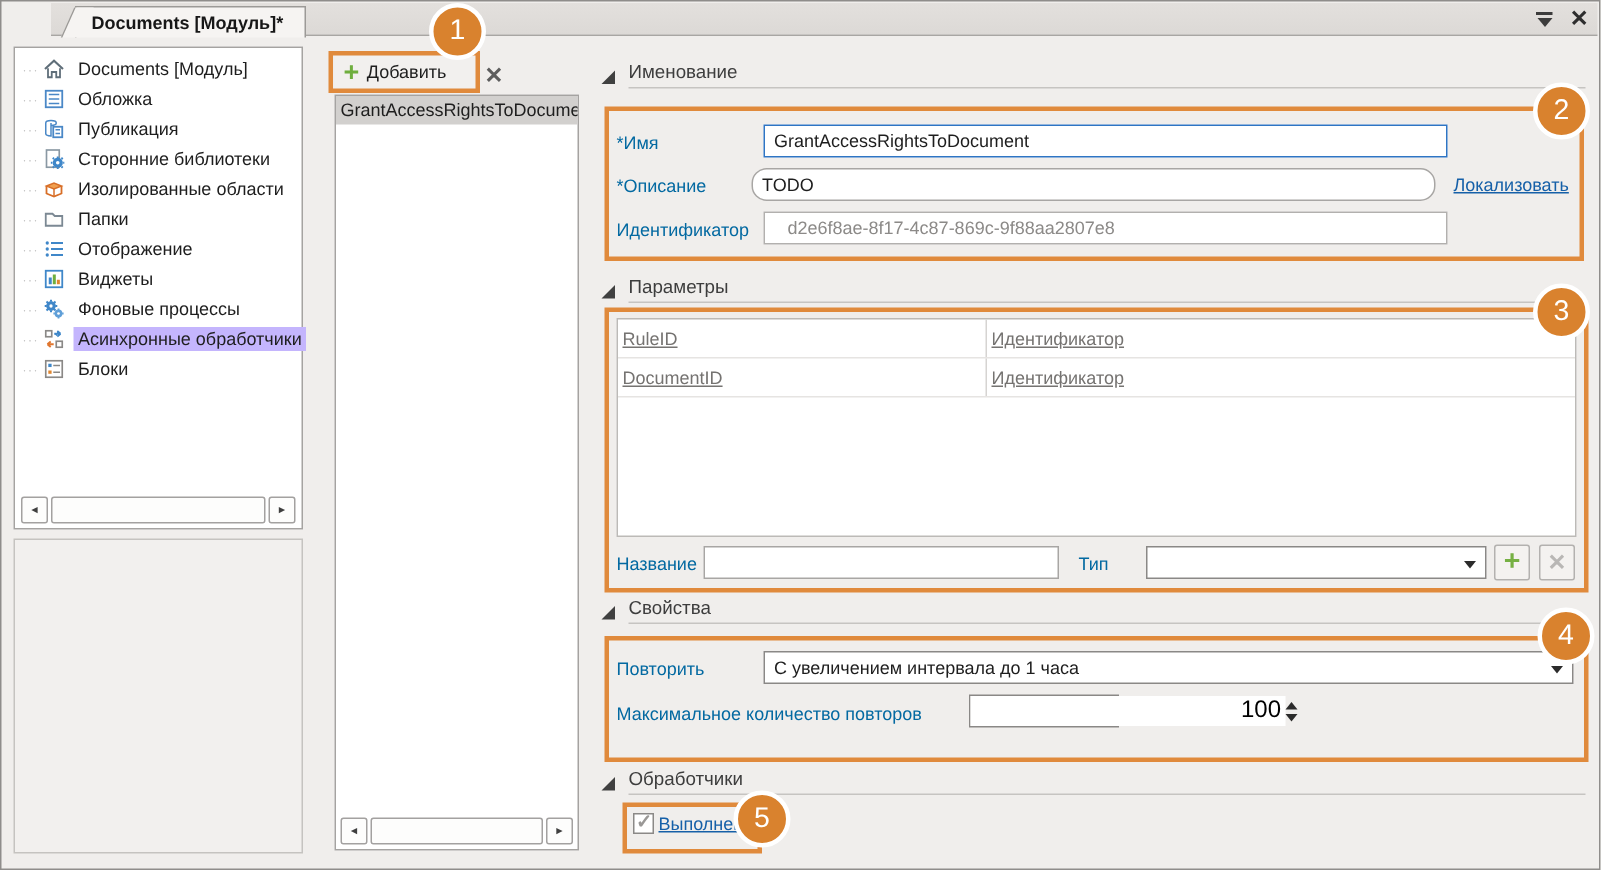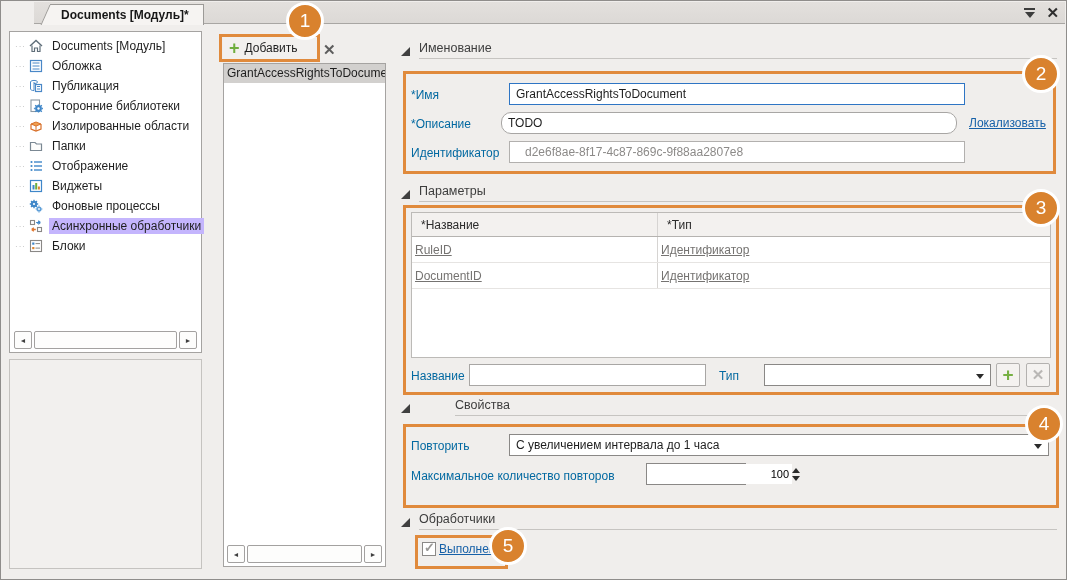--- a/index.html
+++ b/index.html
@@ -82,21 +82,21 @@
   .col-type { flex:1; }
   
   .sq-btn { position:absolute; width:24px; height:24px; border:1px solid #b3b1af; background:#f4f2f0;
     border-radius:2px; display:flex; align-items:center; justify-content:center; cursor:pointer; }
   .sq-btn.green { color:#76b043; font-size:19px; font-weight:900; line-height:18px; }
   .sq-btn.gray { color:#b9b7b5; font-size:15px; font-weight:700; }
   
   .spinner { position:absolute; left:645px; top:462px; width:100px; height:22px;
     border:1px solid #8a8886; background:#fff; display:flex; }
   .spinner input { flex:1; border:none; outline:none; text-align:right; padding-right:3px;
-    font-family:"Liberation Sans", sans-serif; font-size:11px; }
+    font-family:"Liberation Sans", sans-serif; font-size:16px; }
   .spin-arrows { width:14px; display:flex; flex-direction:column; align-items:center; justify-content:center; gap:3px; cursor:pointer; }
   .spin-up { width:0; height:0; border-left:4px solid transparent; border-right:4px solid transparent; border-bottom:5px solid #2b2b2b; }
   .spin-down { width:0; height:0; border-left:4px solid transparent; border-right:4px solid transparent; border-top:5px solid #2b2b2b; }
   
   .checkbox { position:absolute; left:421px; top:541px; width:14px; height:14px;
     border:1px solid #8b8987; background:#fff; cursor:pointer; }
   .checkbox .check { position:absolute; left:1px; top:-3px; color:#9a9896; font-size:13px; font-weight:700; }
   
   .callout-box { position:absolute; border:3px solid #e08a3c; z-index:5; pointer-events:none; }
   .callout-badge { position:absolute; width:38px; height:38px; border-radius:50%;
@@ -295,45 +295,41 @@
 
   <span class="frm-label" style="left:410px; top:145px;">Идентификатор</span>
   <input class="txt-input readonly" style="left: 508px; top: 140px; width: 456px; padding-left: 15px;" readonly="" value="d2e6f8ae-8f17-4c87-869c-9f88aa2807e8">
 
   <div class="section-header" style="top:185px;">
     <span class="tri-collapse"></span>
     <span class="section-title-wrap"><span class="section-title">Параметры</span></span>
   </div>
 
   <div class="param-table">
-    <div class="pt-header">
-      <div class="pt-hcell col-name">*Название</div>
-      <div class="pt-hcell col-type">*Тип</div>
-    </div>
     <div class="pt-row">
       <div class="pt-cell col-name">RuleID</div>
       <div class="pt-cell col-type">Идентификатор</div>
     </div>
     <div class="pt-row">
       <div class="pt-cell col-name">DocumentID</div>
       <div class="pt-cell col-type">Идентификатор</div>
     </div>
   </div>
 
   <span class="frm-label" style="left:410px; top:368px;">Название</span>
   <input class="txt-input" style="left: 468px; top: 363px; width: 237px;" value="">
   <span class="frm-label" style="left:718px; top:368px;">Тип</span>
   <div class="combo" style="left:763px; top:363px; width:227px;">
     <span></span>
     <span class="arrow"></span>
   </div>
   <div class="sq-btn green" style="left:995px; top:362px;">+</div>
   <div class="sq-btn gray" style="left:1025px; top:362px;">✕</div>
 
-  <div class="section-header" style="top:399px;gap:36px;">
+  <div class="section-header" style="top:399px;">
     <span class="tri-collapse"></span>
     <span class="section-title-wrap"><span class="section-title">Свойства</span></span>
   </div>
 
   <span class="frm-label" style="left:410px; top:438px;">Повторить</span>
   <div class="combo" style="left:508px; top:433px; width:540px;">
     <span>С увеличением интервала до 1 часа</span>
     <span class="arrow"></span>
   </div>
 

